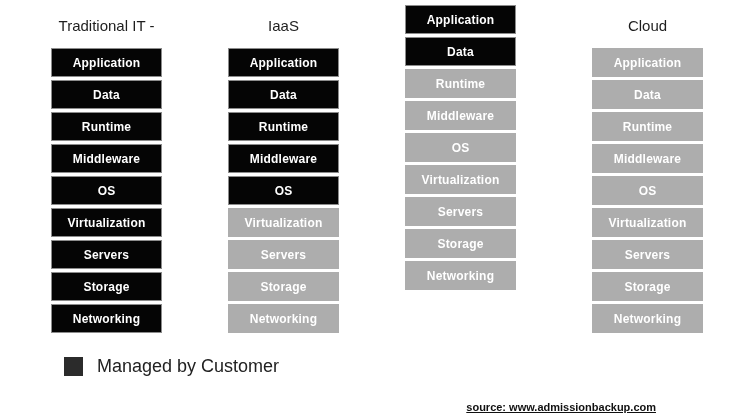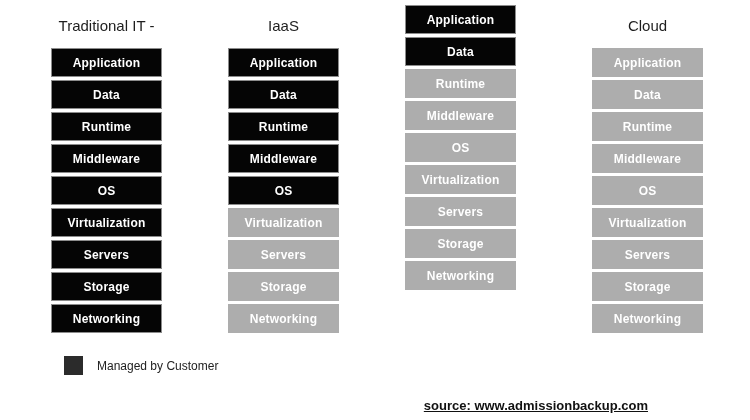--- a/index.html
+++ b/index.html
@@ -62,36 +62,36 @@
     left: 0;
     top: 356px;
     width: 750px;
     height: 26px;
   }
   .legend-item {
     position: absolute;
     display: flex;
     align-items: center;
     gap: 14px;
-    font-size: 12px;
+    font-size: 18px;
     color: #222222;
   }
   .legend-item:nth-child(1) { left: 64px; }
   .legend-item:nth-child(2) { left: 355px; }
   .legend-swatch {
     width: 19px;
     height: 19px;
     display: inline-block;
   }
 
   .source-line {
     position: absolute;
-    right: 12px;
+    right: 4px;
     bottom: 7px;
-    font-size: 13px;
+    font-size: 11px;
     font-weight: bold;
     color: #111111;
     text-decoration: underline;
   }
 </style>
 </head>
 <body>
 
 <div class="stage">
 

